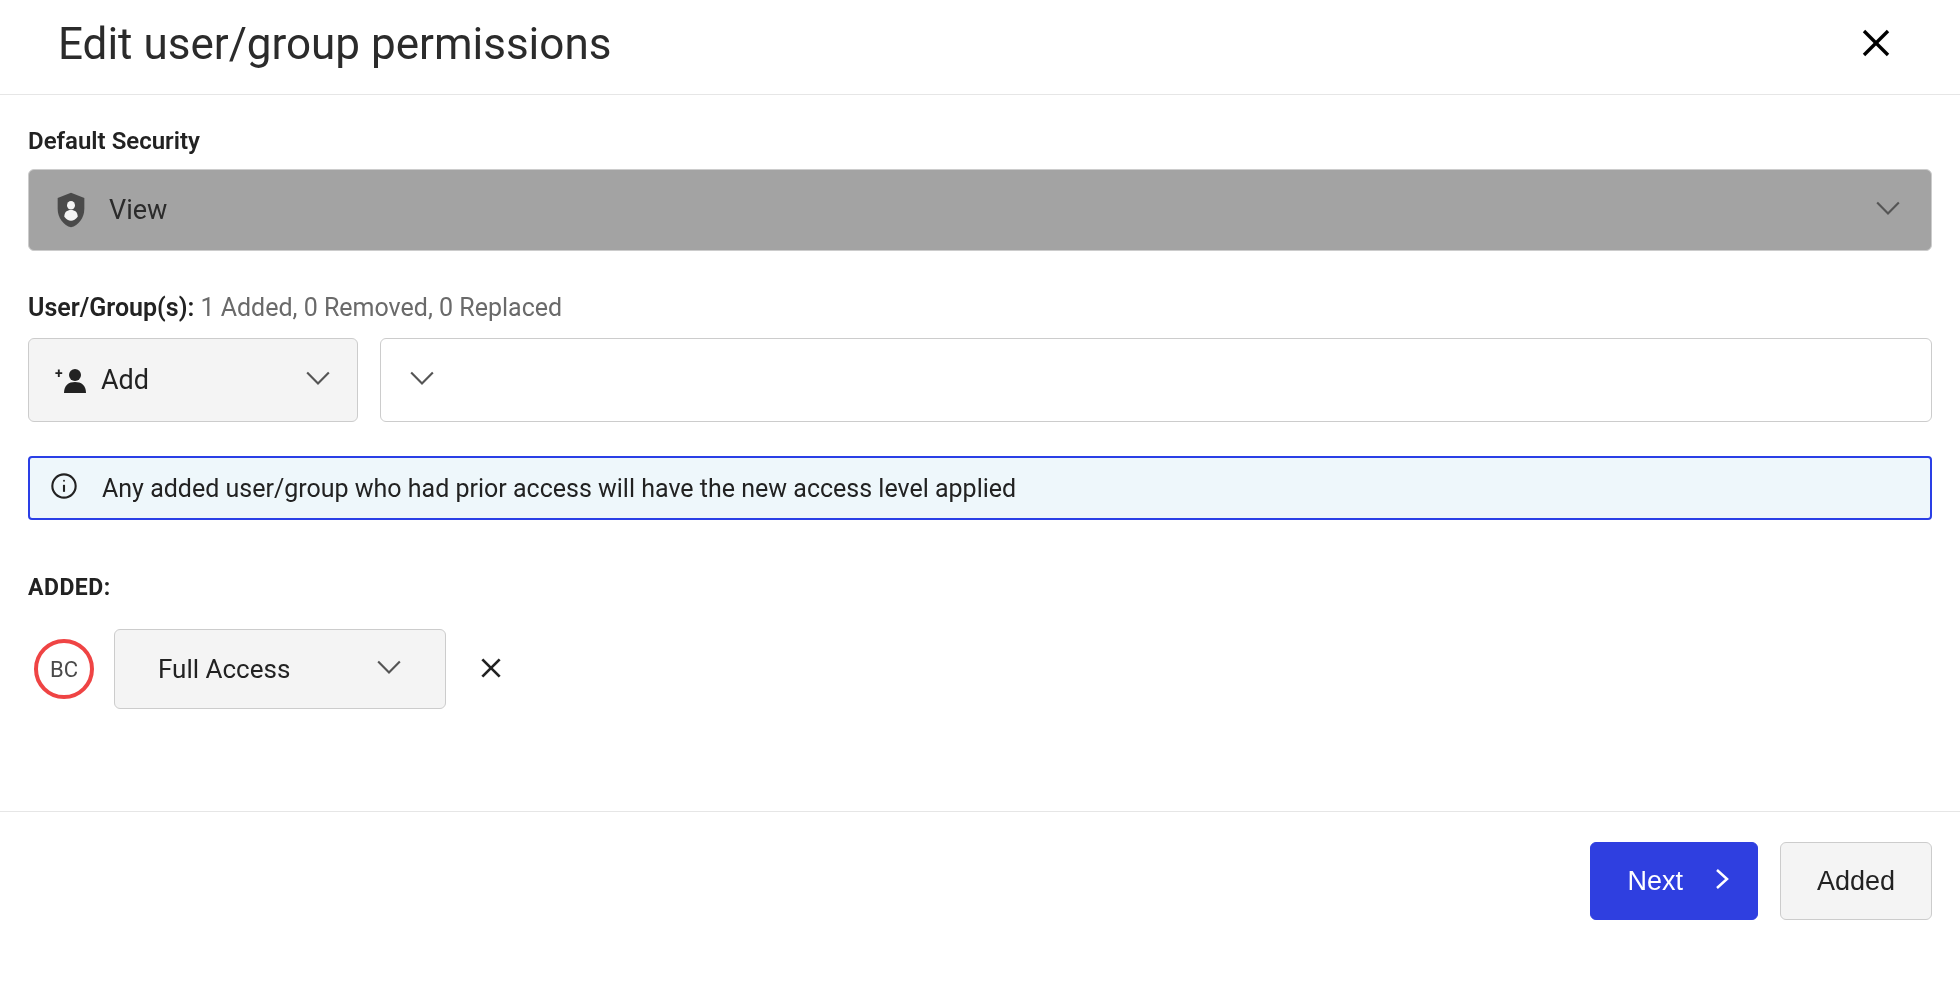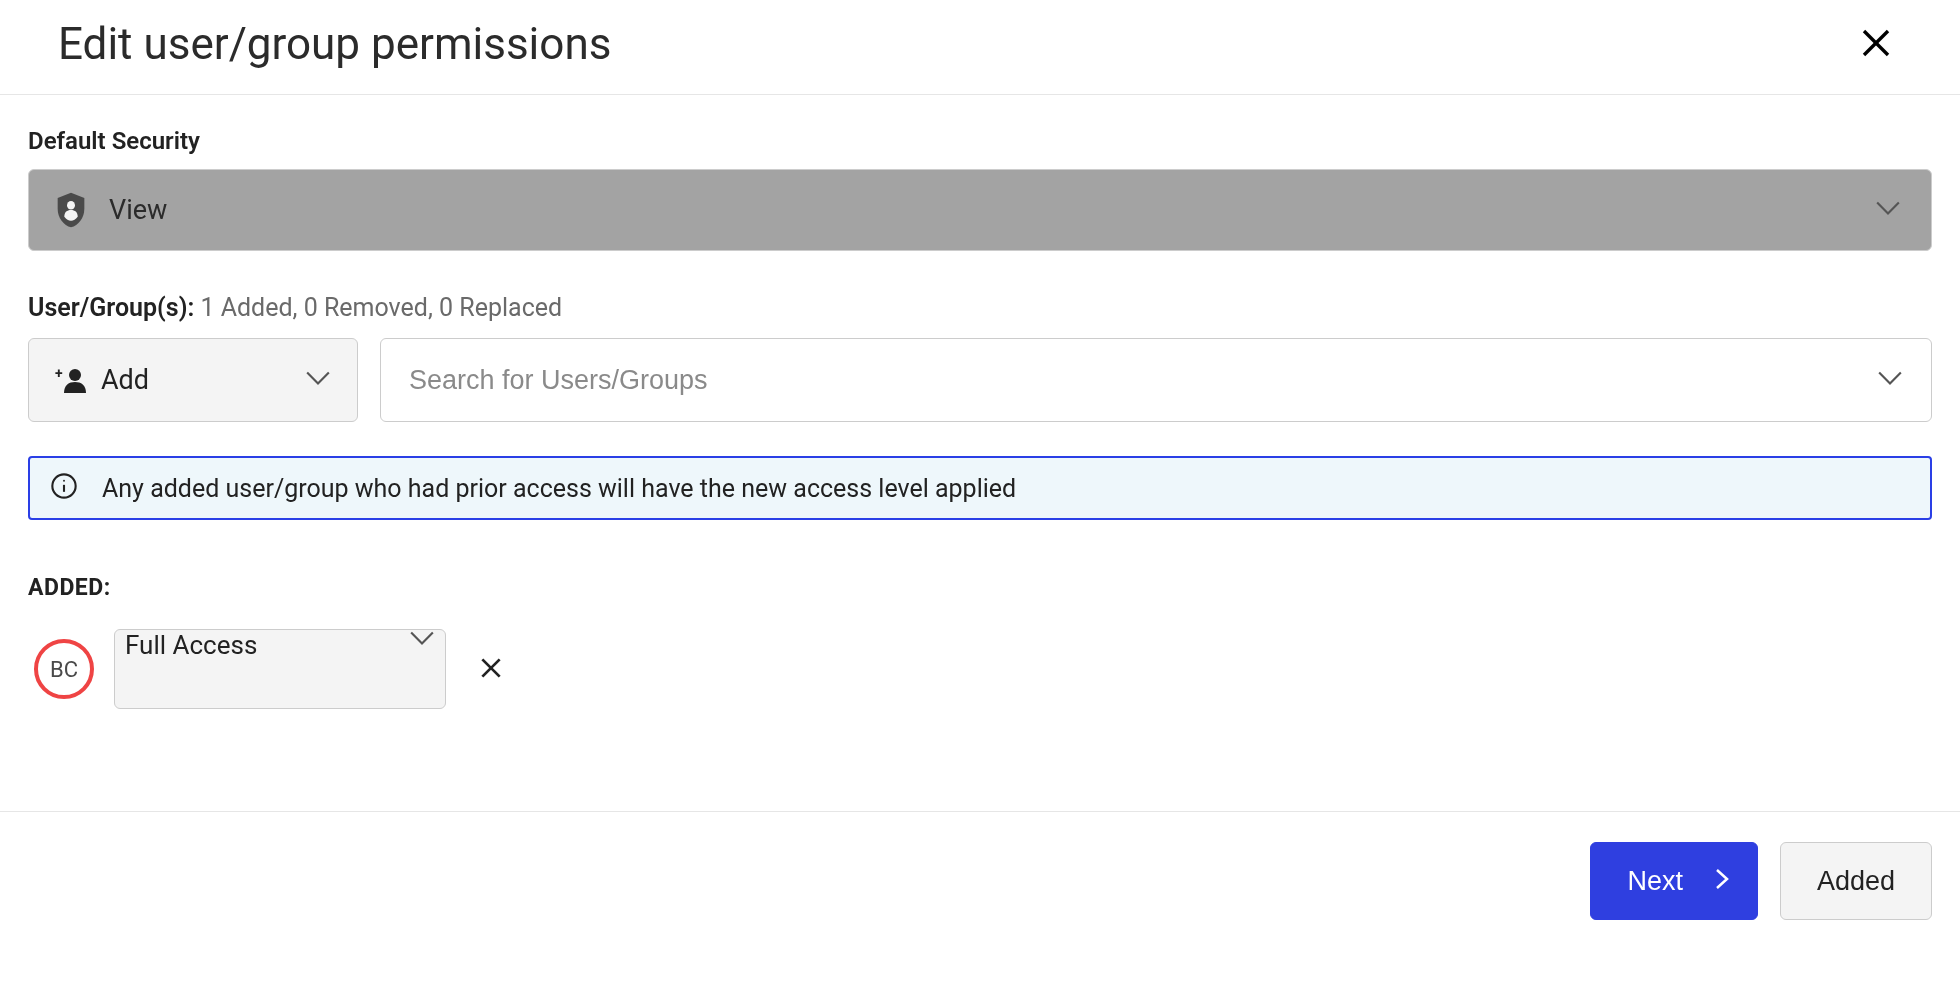--- a/index.html
+++ b/index.html
@@ -165,22 +165,22 @@
   .user-id { font-size: 25px; font-weight: 700; letter-spacing: 0.3px; color: #1a1a1a; }
   .user-name { font-size: 24px; color: #6e6e6e; }
 
   .access-select {
     width: 332px;
     height: 80px;
     background: #f4f4f4;
     border: 1px solid #ccc;
     border-radius: 6px;
     display: flex;
-    align-items: flex-start;
-    padding: 0 10px;
+    align-items: center;
+    padding: 0 43px;
     cursor: pointer;
     margin-right: 24px;
   }
   .access-select .label { flex: 1; font-size: 26px; }
 
   .remove-btn {
     background: none; border: none; padding: 8px; cursor: pointer;
   }
   .remove-btn svg { width: 26px; height: 26px; stroke: #222; stroke-width: 2.5; }
 
@@ -266,21 +266,20 @@
       </span>
       <span class="label">Add</span>
       <span class="chevron-down">
         <svg viewBox="0 0 24 14">
             <polyline points="2,2 12,12 22,2"></polyline>
           </svg>
       </span>
     </div>
 
     <div class="search-field">
-      <input type="text" placeholder="Search for Users/Groups" style="">
       <span class="chevron-down">
         <svg viewBox="0 0 24 14">
             <polyline points="2,2 12,12 22,2"></polyline>
           </svg>
       </span>
     </div>
   </div>
 
   <div class="info-banner">
     <span class="info-icon">

